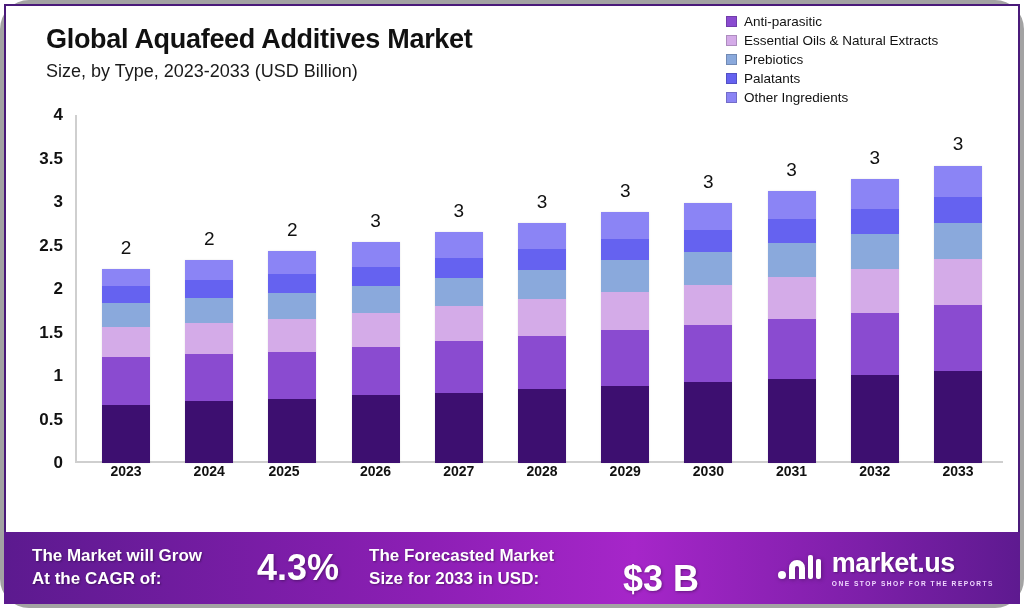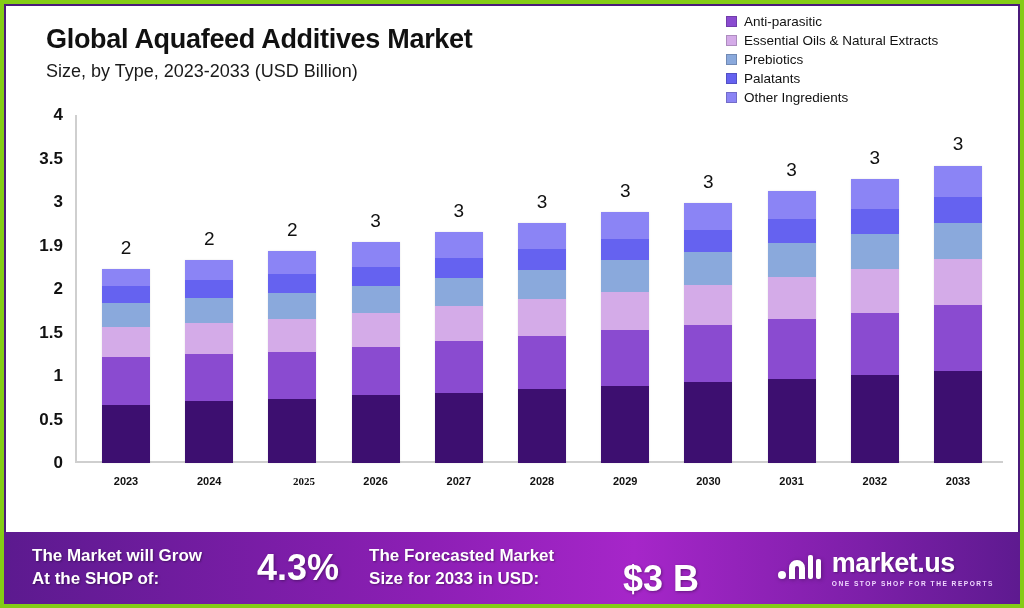--- a/index.html
+++ b/index.html
@@ -3,21 +3,21 @@
 <meta charset="utf-8">
 <style>
   * { margin:0; padding:0; box-sizing:border-box; }
   html,body { width:1024px; height:608px; }
   body {
     font-family:"Liberation Sans", sans-serif;
     background:#ffffff;
     position:relative;
     overflow:hidden;
   }
-  #root { position:absolute; inset:0; background:#84cc16; }
+  #root { position:absolute; inset:0; background:#a3a3a3;border-radius:29px; }
 
   
   .frame {
     position:absolute; left:4px; top:4px; width:1016px; height:600px;
     border:2px solid #4a1a7a;
     background:#ffffff;
   }
 
   
   .title-block { position:absolute; left:46px; top:24px; }
@@ -61,23 +61,23 @@
     position:absolute; bottom:0; width:48px;
     display:flex; flex-direction:column-reverse;
     box-shadow:0 0 2px rgba(0,0,0,0.10);
   }
   .seg { width:100%; }
   .bar-total {
     position:absolute; left:50%; transform:translateX(-50%);
     font-size:19px; color:#111111; white-space:nowrap;
   }
   .xtick {
-    position:absolute; top:100%; margin-top:12px; left:50%;
+    position:absolute; top:100%; left:50%;
     transform:translateX(-50%);
-    font-size:11px; font-weight:bold; color:#111111; white-space:nowrap;
+    font-size:14px; font-weight:bold; color:#111111; white-space:nowrap;
   }
 
   
   .footer {
     position:absolute; left:4px; bottom:4px; width:1016px; height:72px;
     background:linear-gradient(90deg,#5c1a8f 0%,#8d1fb5 42%,#a626c9 62%,#7c1fa8 85%,#5e1a90 100%);
     display:flex; align-items:center; color:#ffffff;
     overflow:hidden;
   }
   .f-text {
@@ -142,21 +142,21 @@
     </div>
 
   <div class="plot" id="plot">
     <div class="y-axis-line"></div>
     <div class="axis-line"></div>
   <div class="ytick" style="top: 348px;">0</div>
       <div class="ytick" style="top: 304.5px;">0.5</div>
       <div class="ytick" style="top: 261px;">1</div>
       <div class="ytick" style="top: 217.5px;">1.5</div>
       <div class="ytick" style="top: 174px;">2</div>
-      <div class="ytick" style="top: 130.5px;">1.9</div>
+      <div class="ytick" style="top: 130.5px;">2.5</div>
       <div class="ytick" style="top: 87px;">3</div>
       <div class="ytick" style="top: 43.5px;">3.5</div>
       <div class="ytick" style="top: 0px;">4</div>
       <div class="bar" style="left: 27px;">
         <div class="seg" style="height: 58.29px; background: rgb(61, 15, 112);"></div>
         <div class="seg" style="height: 47.85px; background: rgb(138, 75, 208);"></div>
         <div class="seg" style="height: 29.58px; background: rgb(212, 171, 232);"></div>
         <div class="seg" style="height: 24.36px; background: rgb(138, 169, 220);"></div>
         <div class="seg" style="height: 16.53px; background: rgb(101, 98, 240);"></div>
         <div class="seg" style="height: 17.4px; background: rgb(139, 132, 245);"></div>
@@ -175,21 +175,21 @@
       <div class="xtick" style="left: 134.2px;">2024</div>
       <div class="bar" style="left: 193.4px;">
         <div class="seg" style="height: 64.38px; background: rgb(61, 15, 112);"></div>
         <div class="seg" style="height: 46.98px; background: rgb(138, 75, 208);"></div>
         <div class="seg" style="height: 33.06px; background: rgb(212, 171, 232);"></div>
         <div class="seg" style="height: 26.1px; background: rgb(138, 169, 220);"></div>
         <div class="seg" style="height: 18.27px; background: rgb(101, 98, 240);"></div>
         <div class="seg" style="height: 23.49px; background: rgb(139, 132, 245);"></div>
       </div>
       <div class="bar-total" style="left: 217.4px; bottom: 222.28px;">2</div>
-      <div class="xtick" style="left: 229px; font-family: Liberation Serif, serif;">2025</div>
+      <div class="xtick" style="left: 209px;">2025</div>
       <div class="bar" style="left: 276.6px;">
         <div class="seg" style="height: 67.86px; background: rgb(61, 15, 112);"></div>
         <div class="seg" style="height: 47.85px; background: rgb(138, 75, 208);"></div>
         <div class="seg" style="height: 33.93px; background: rgb(212, 171, 232);"></div>
         <div class="seg" style="height: 26.97px; background: rgb(138, 169, 220);"></div>
         <div class="seg" style="height: 19.14px; background: rgb(101, 98, 240);"></div>
         <div class="seg" style="height: 25.23px; background: rgb(139, 132, 245);"></div>
       </div>
       <div class="bar-total" style="left: 300.6px; bottom: 230.98px;">3</div>
       <div class="xtick" style="left: 300.6px;">2026</div>
@@ -261,21 +261,21 @@
         <div class="seg" style="height: 26.1px; background: rgb(101, 98, 240);"></div>
         <div class="seg" style="height: 31.32px; background: rgb(139, 132, 245);"></div>
       </div>
       <div class="bar-total" style="left: 883px; bottom: 307.54px;">3</div>
       <div class="xtick" style="left: 883px;">2033</div>
     </div>
 
   <div class="footer">
     <div class="f-text f-cagr-text">
       <div>The Market will Grow</div>
-      <div>At the SHOP of:</div>
+      <div>At the CAGR of:</div>
     </div>
     <div class="f-value f-cagr-val">4.3%</div>
 
     <div class="f-text f-fc-text">
       <div>The Forecasted Market</div>
       <div>Size for 2033 in USD:</div>
     </div>
     <div class="f-value f-fc-val">$3 B</div>
 
     <div class="logo-wrap">

